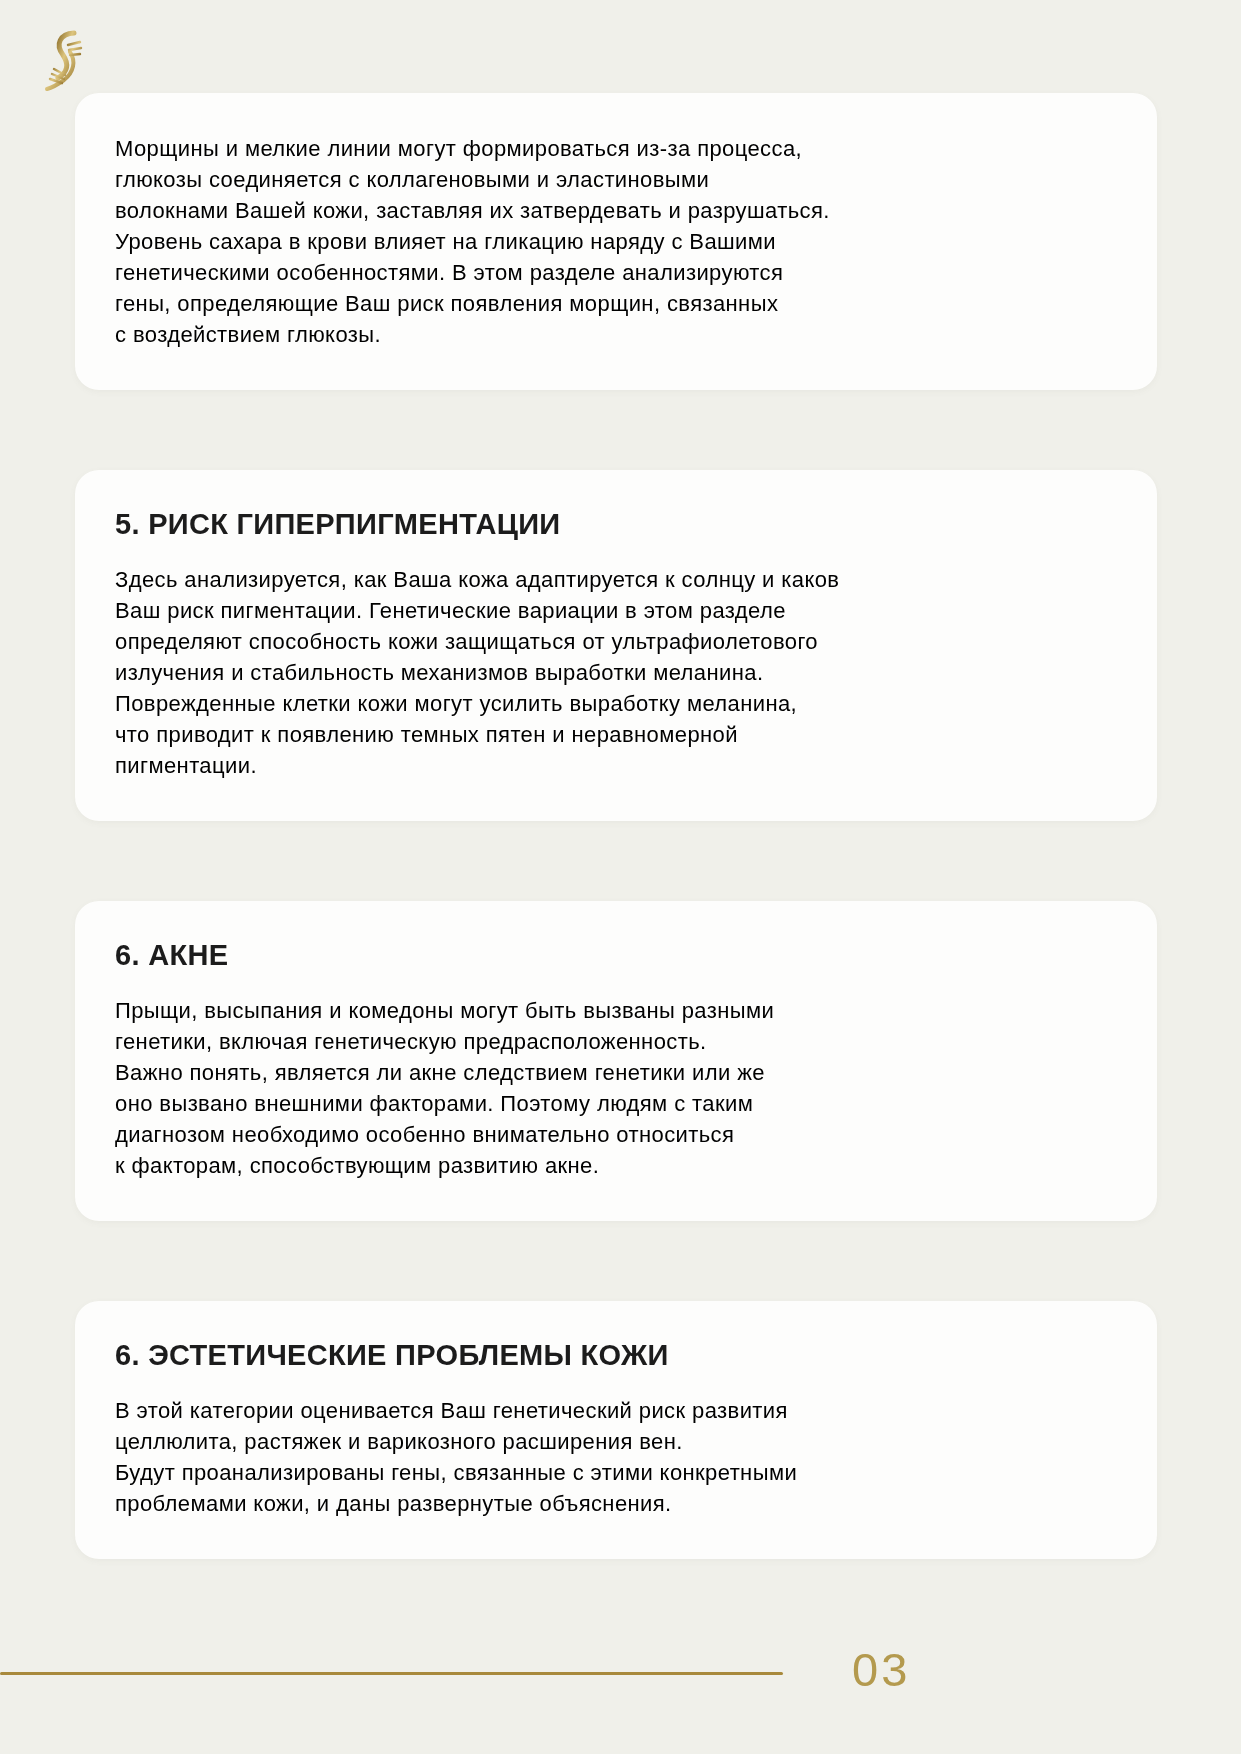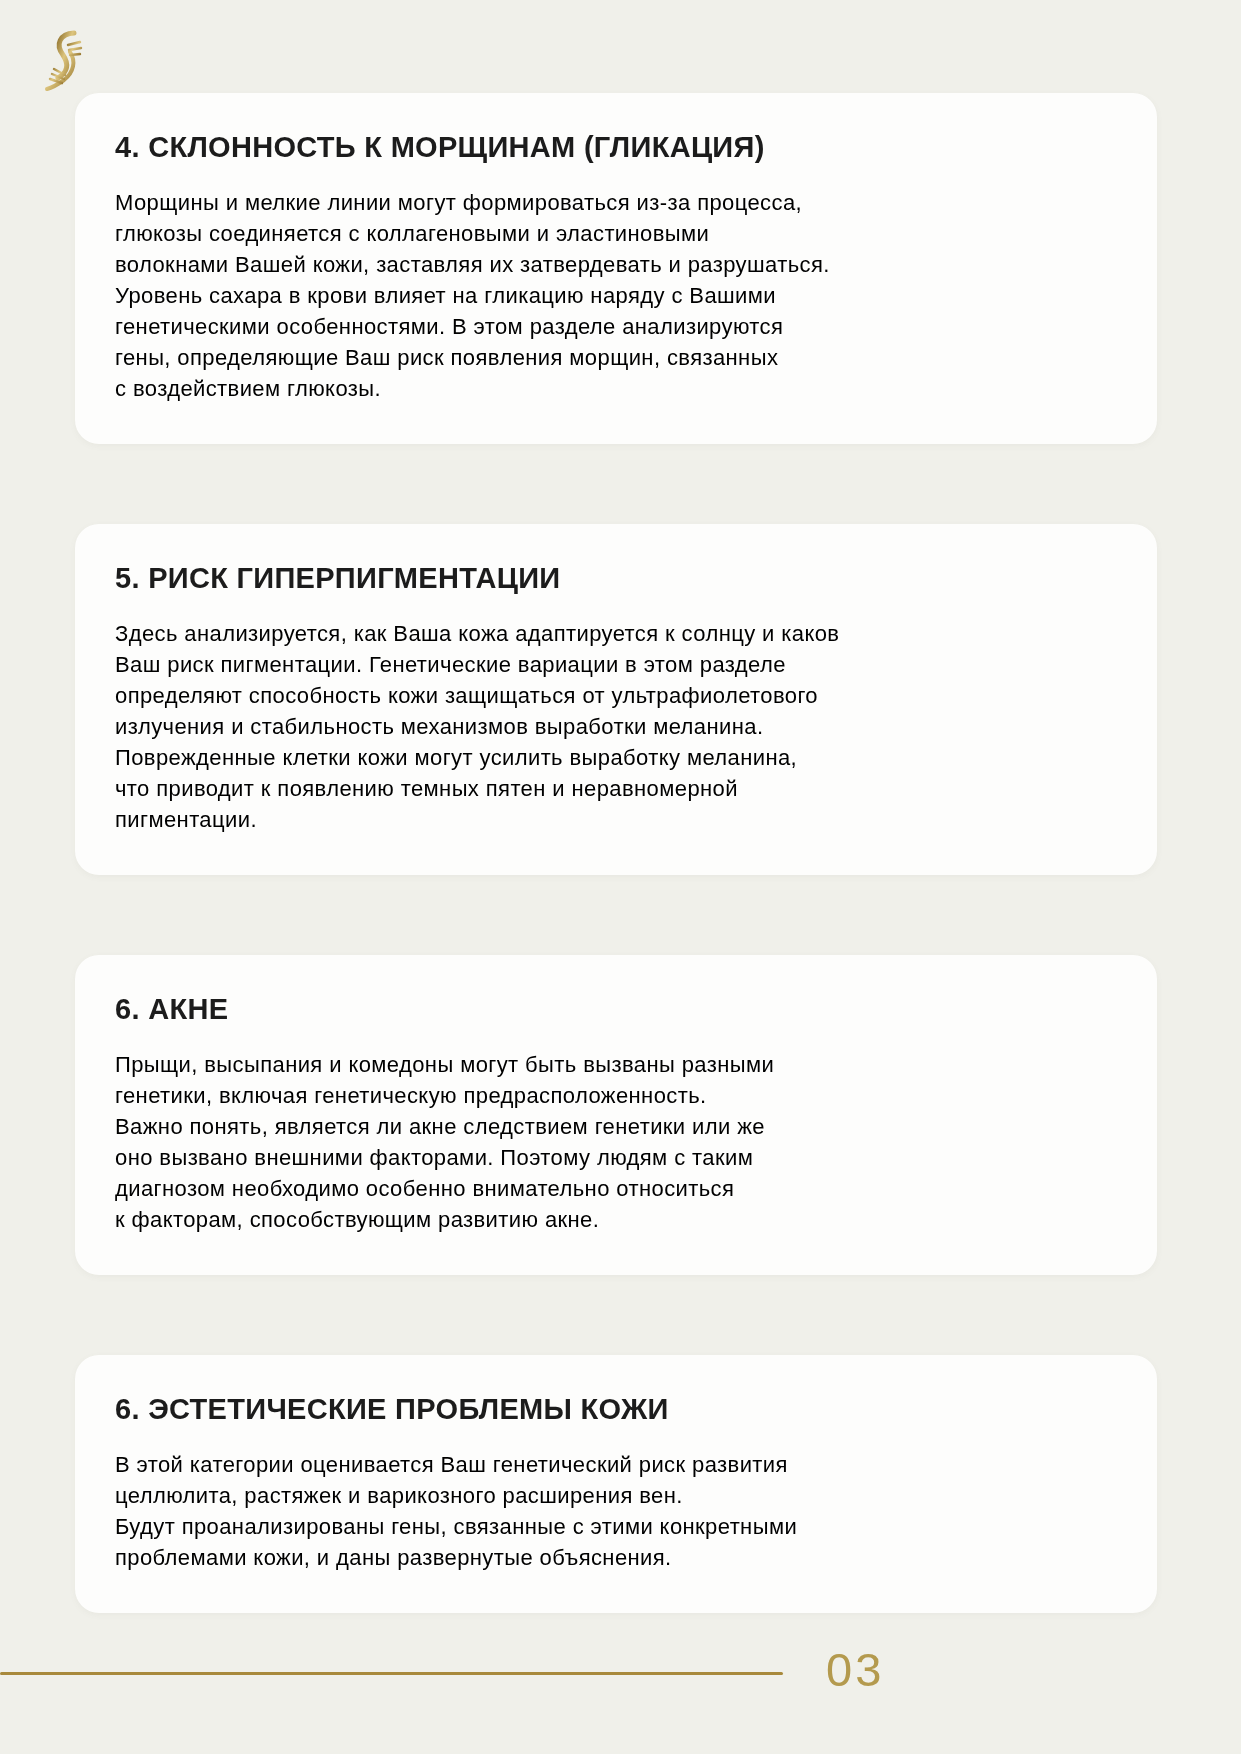--- a/index.html
+++ b/index.html
@@ -56,21 +56,21 @@
     position: absolute;
     left: 0;
     top: 1672px;
     width: 783px;
     height: 3px;
     background: #a8893c;
     border-radius: 2px;
   }
   .page-number {
     position: absolute;
-    left: 826px;
+    left: 852px;
     top: 1642px;
     font-size: 47px;
     font-weight: 400;
     letter-spacing: 3px;
     color: #b49a4e;
     background: linear-gradient(120deg, #a2874040, transparent) ;
     background-clip: text;
   }
 </style>
 </head>
@@ -91,21 +91,20 @@
 
     <path d="M30 24 C36 33 34 44 24 52 C17 57 11 60 7 61" fill="none" stroke="url(#gold)" stroke-width="4" stroke-linecap="round"></path>
 
     <path d="M28 17 L40 14 M29 22 L41 20 M30 27 L40 26" stroke="url(#gold)" stroke-width="2.4" stroke-linecap="round"></path>
 
     <path d="M10 51 L22 55 M12 46 L24 51 M14 41 L25 47" stroke="url(#gold)" stroke-width="2.4" stroke-linecap="round"></path>
   </svg>
 
   <main class="cards">
   <section class="card">
-    <h2 class="card-title">4. СКЛОННОСТЬ К МОРЩИНАМ (ГЛИКАЦИЯ)</h2>
     <div class="card-body">
           <div class="body-line">Морщины и мелкие линии могут формироваться из-за процесса,</div>
           <div class="body-line">глюкозы соединяется с коллагеновыми и эластиновыми</div>
           <div class="body-line">волокнами Вашей кожи, заставляя их затвердевать и разрушаться.</div>
           <div class="body-line">Уровень сахара в крови влияет на гликацию наряду с Вашими</div>
           <div class="body-line">генетическими особенностями. В этом разделе анализируются</div>
           <div class="body-line">гены, определяющие Ваш риск появления морщин, связанных</div>
           <div class="body-line">с воздействием глюкозы.</div>
         </div>
   </section>

